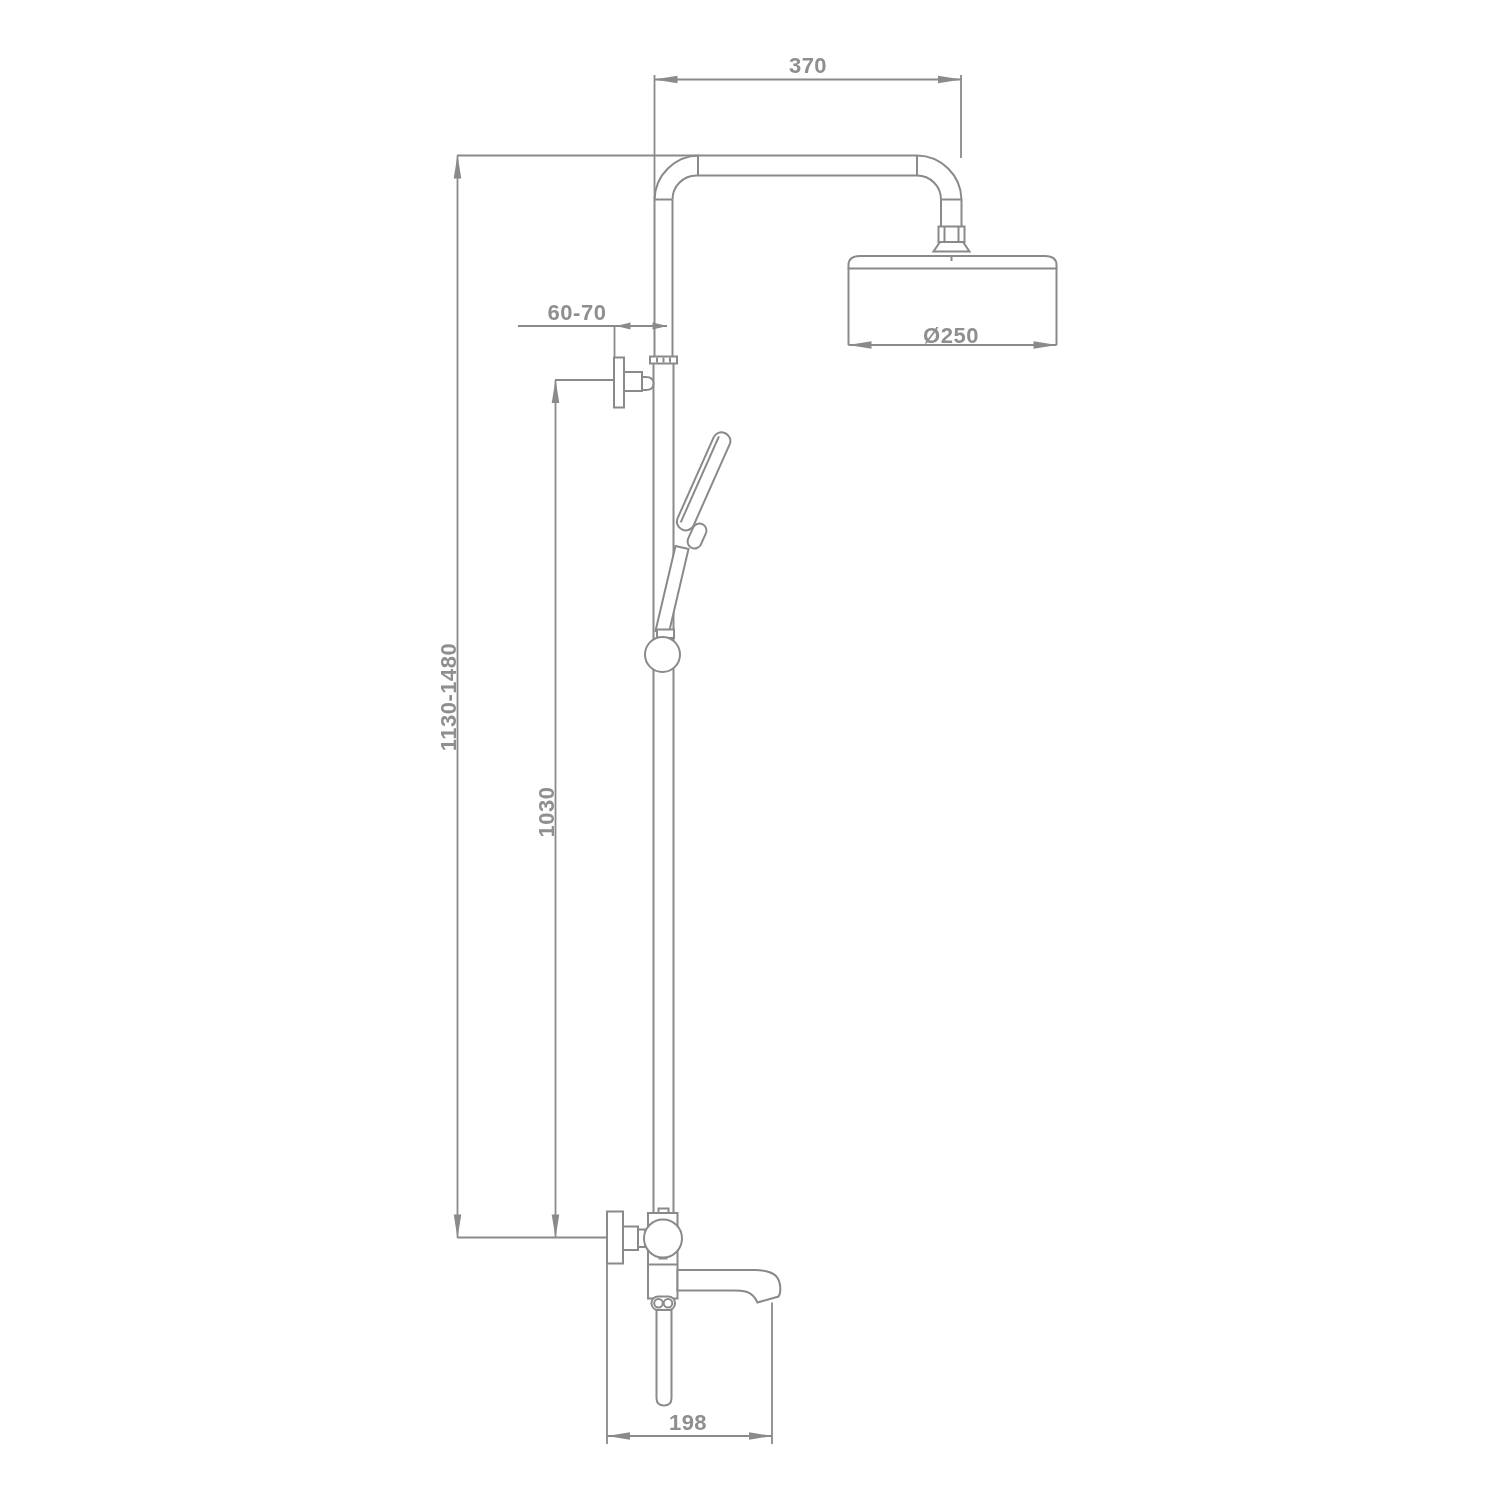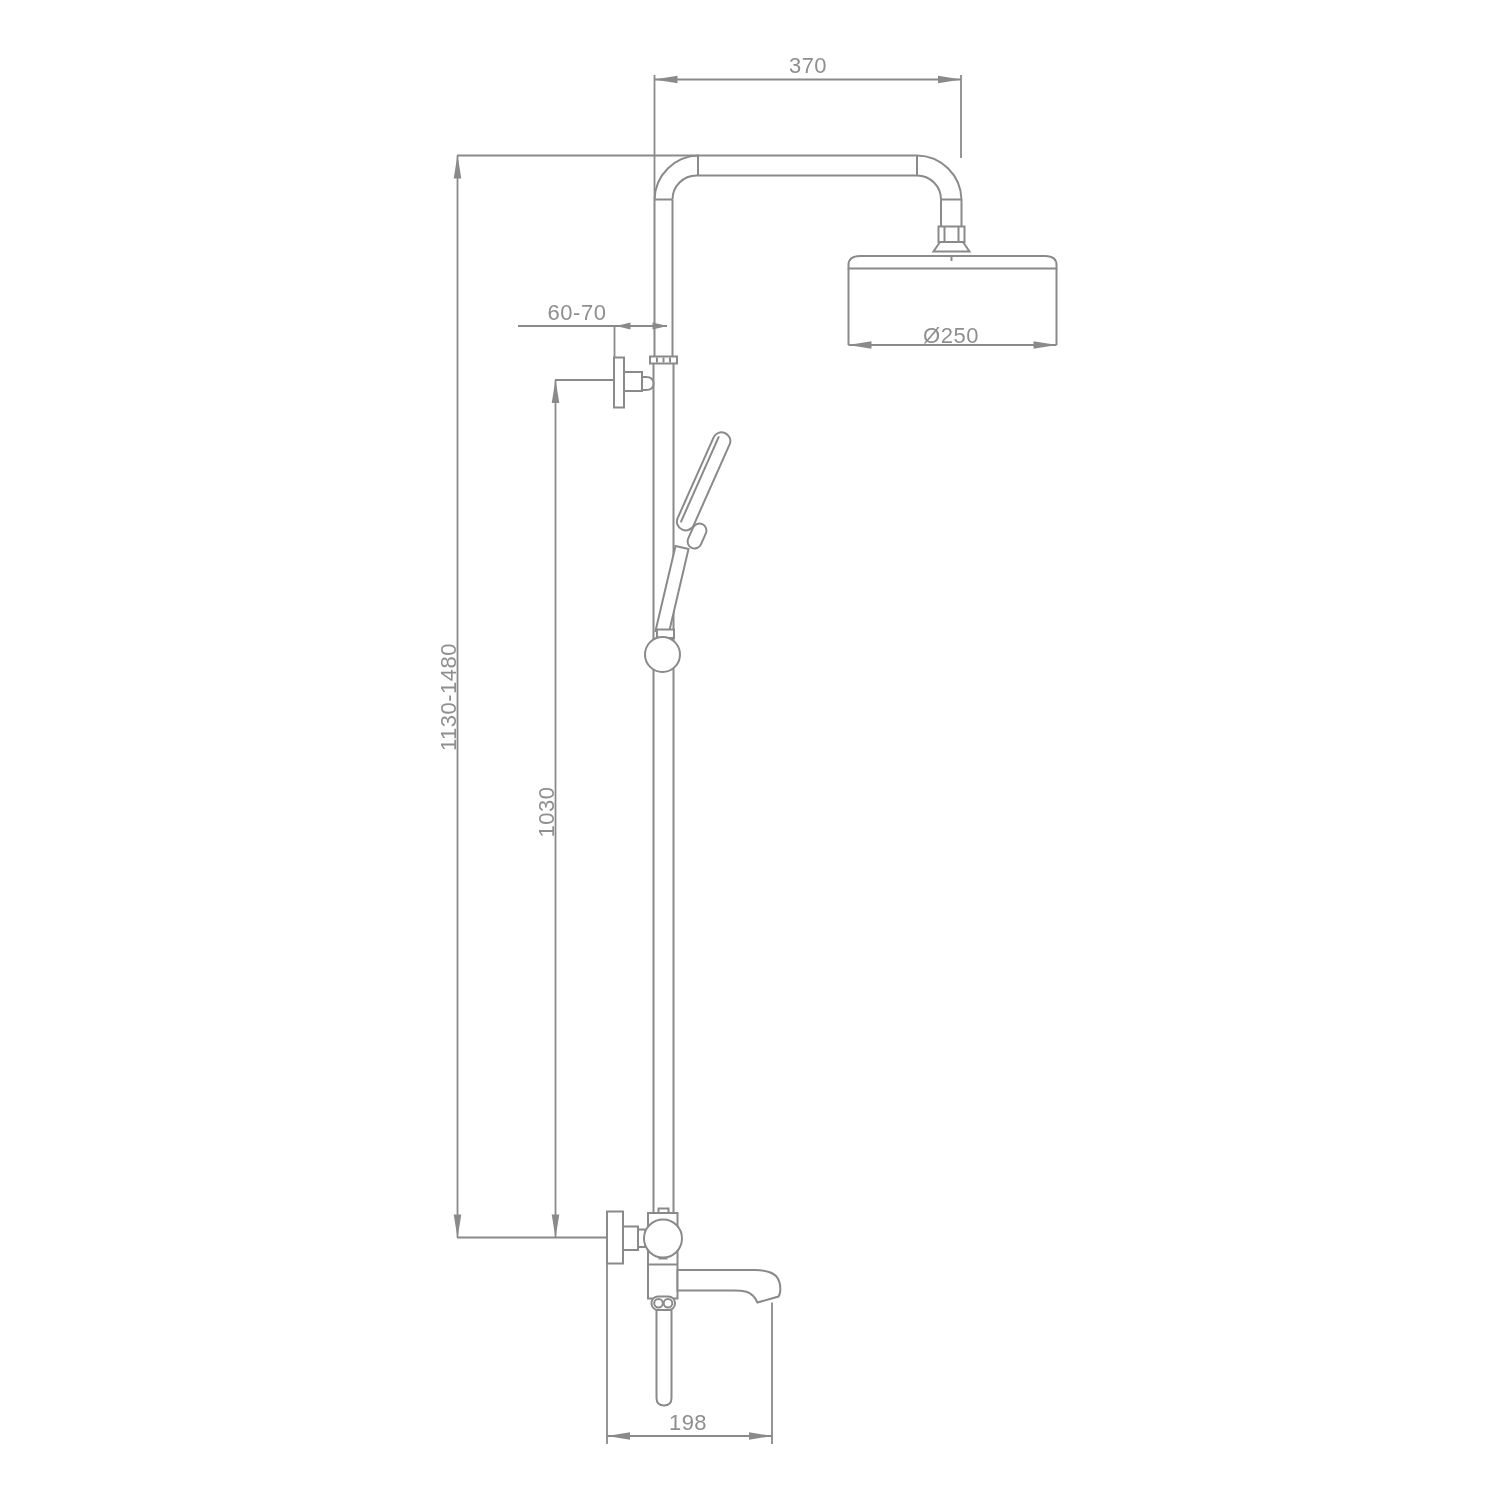--- a/index.html
+++ b/index.html
@@ -1,21 +1,21 @@
 <!DOCTYPE html>
 <html style="--background: #ffffff; --line-color: #8a8a8a; --text-color: #8f8f8f;"><head>
 <meta charset="utf-8">
 <style>
   :root{
     --background:#ffffff;
     --line-color:#8a8a8a;
     --text-color:#8f8f8f;
   }
   html,body{margin:0;padding:0;background:var(--background);}
-  .canvas{width:1500px;height:1500px;background:var(--background);position:relative;}
+  .canvas{width:1500px;height:1500px;background:var(--background);position:relative;font-weight:bold;}
   svg{display:block;}
   .ln{stroke:var(--line-color);stroke-width:2;fill:none;stroke-linecap:butt;}
   .fw{stroke:var(--line-color);stroke-width:2;fill:#ffffff;}
   .dim{stroke:var(--line-color);stroke-width:1.8;fill:none;}
   .arrfill{fill:var(--line-color);stroke:none;}
   text.dimtxt{
     fill:var(--text-color);
     font-family:"Liberation Sans","DejaVu Sans",sans-serif;
     font-size:22px;
     letter-spacing:0.5px;

